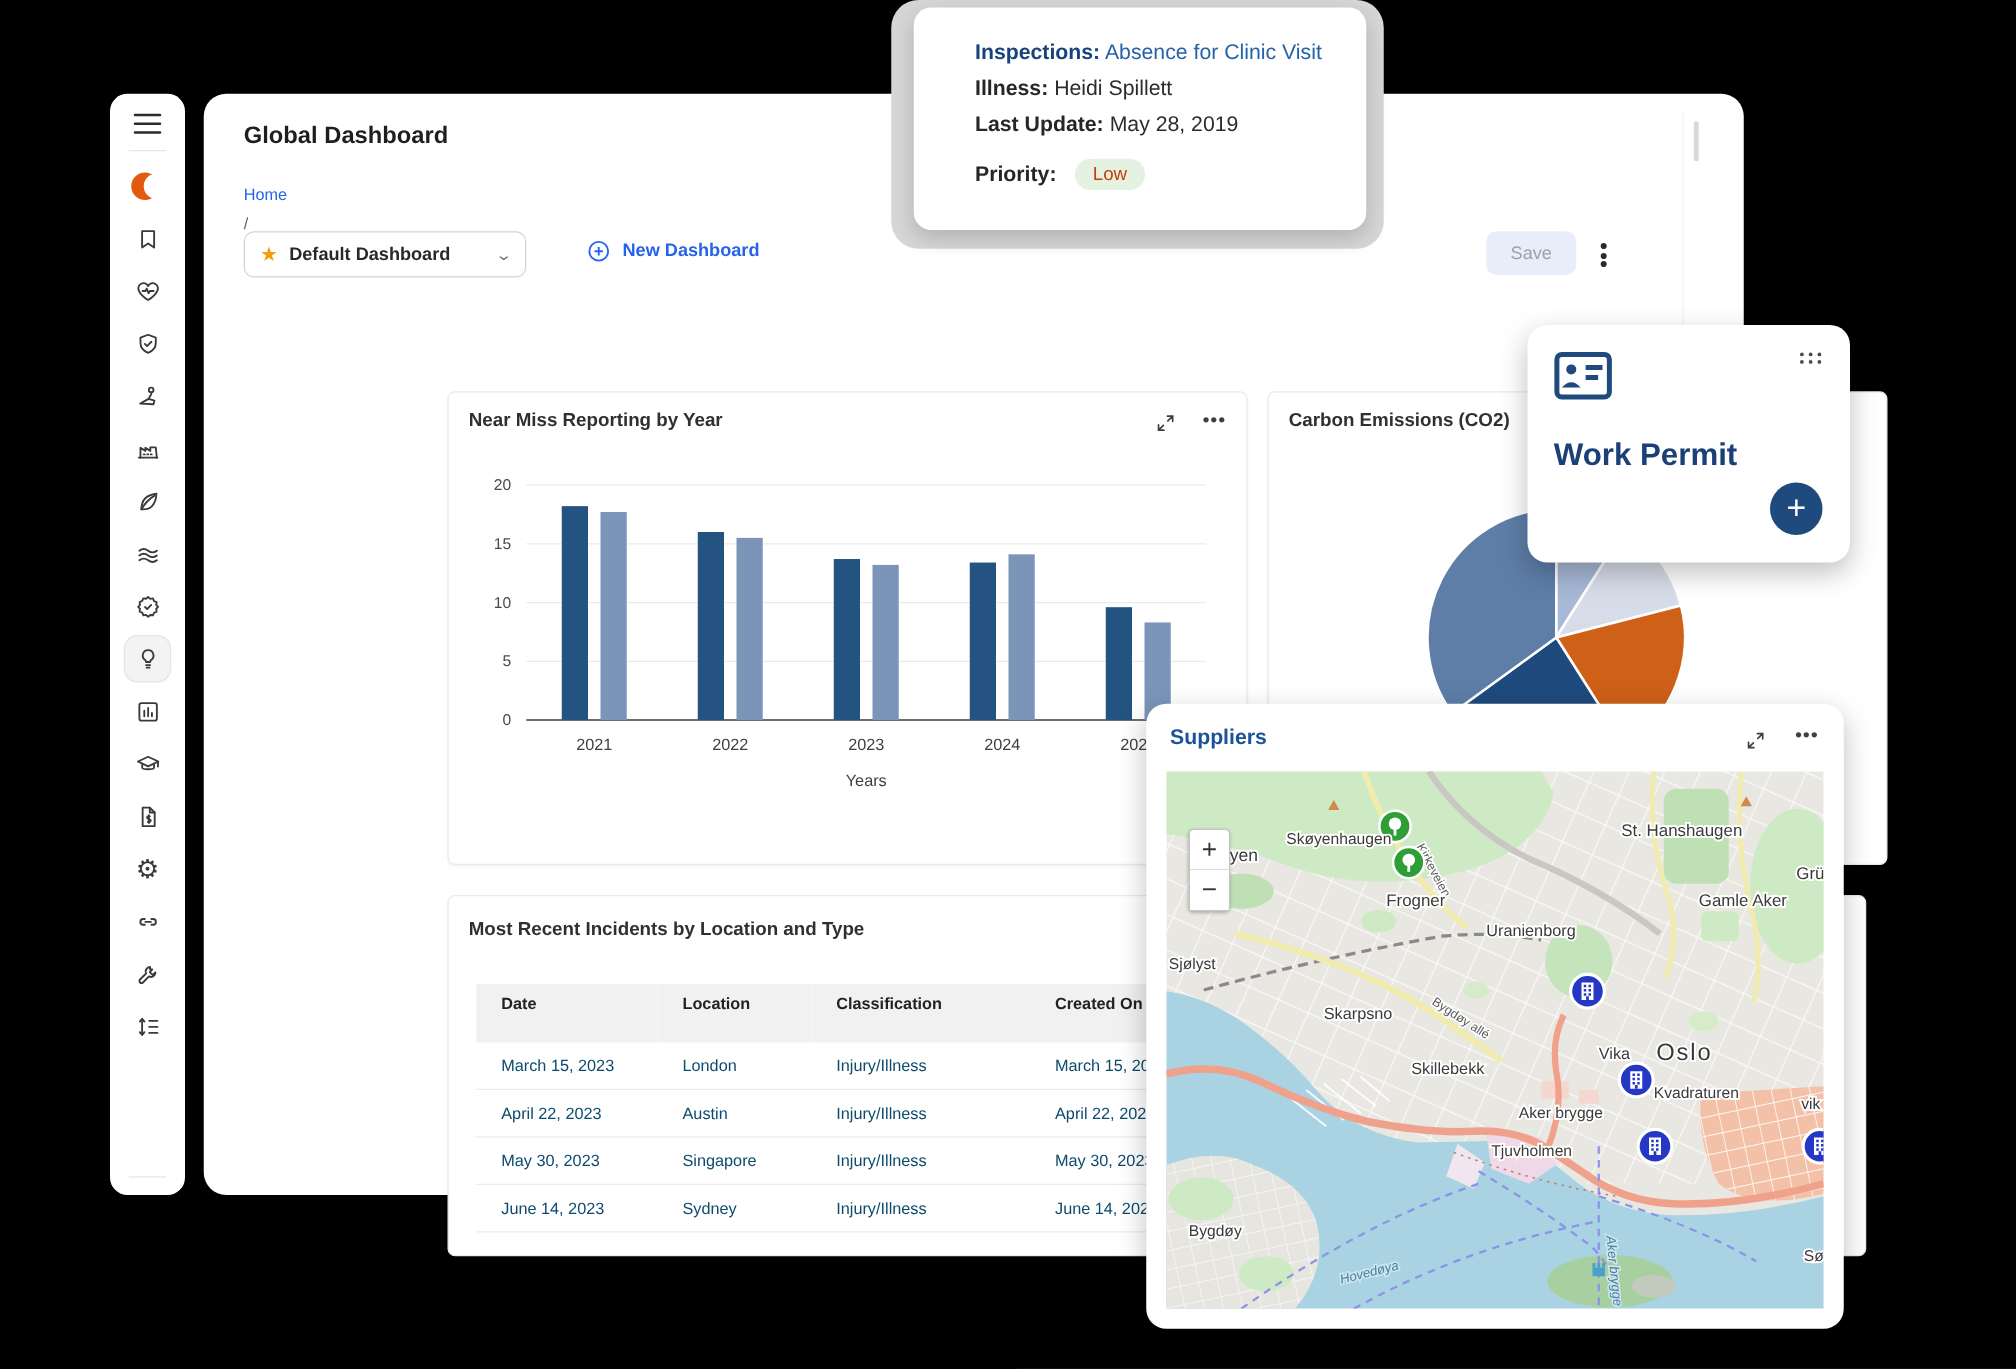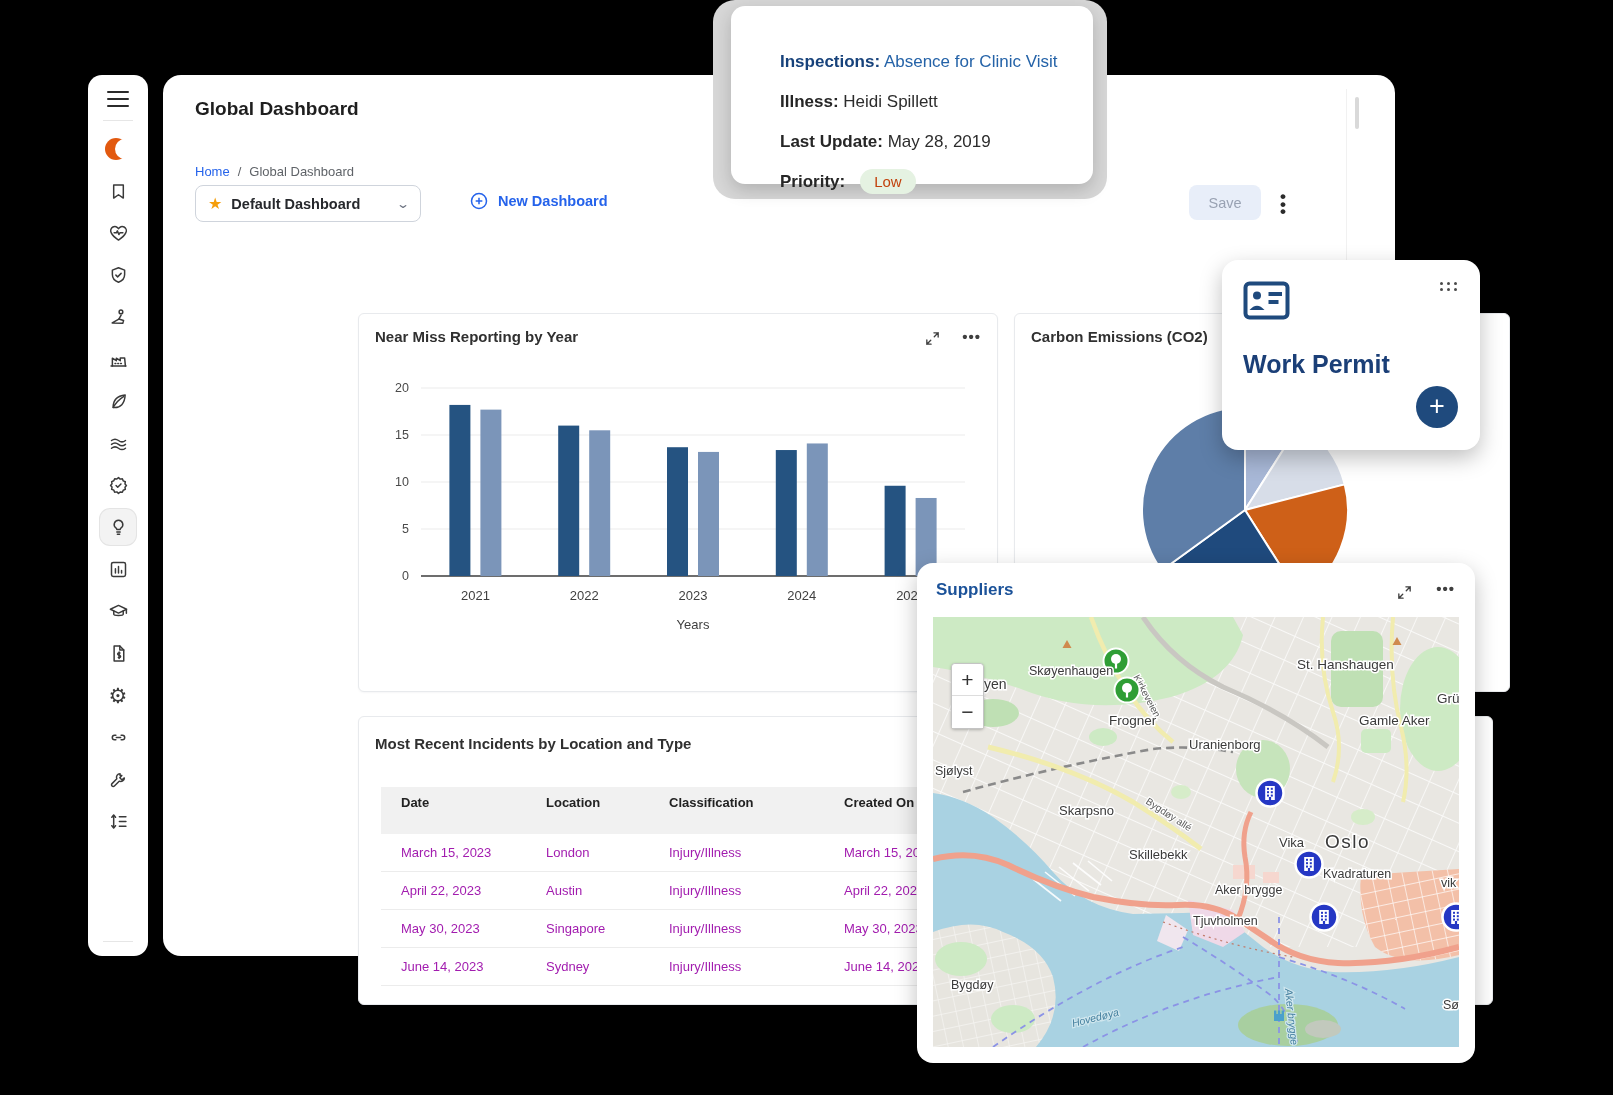--- a/index.html
+++ b/index.html
@@ -28,21 +28,21 @@
   .logo .c2 { left:10px; top:2px; width:19px; height:20px; background:#fff; }
   .bottom-divider { margin-top:auto; width:30px; border-top:1px solid #e6e6e6; }
 
   
   .main { position:absolute; left:163px; top:75px; width:1232px; height:881px;
     background:#fff; border-radius:18px; }
   .v-divider { position:absolute; right:48px; top:14px; bottom:14px; border-left:1px solid #f1f1f1; }
   .scroll-thumb { position:absolute; right:36px; top:22px; width:4px; height:32px;
     background:#d9d9d9; border-radius:2px; }
   .page-title { position:absolute; left:32px; top:23px; font-size:19px; font-weight:700; color:#1e1e1e; }
-  .breadcrumb { position:absolute; left:32px; top:89px; font-size:13px; color:#5f6368; display:flex; gap:8px; }
+  .breadcrumb { position:absolute; left:32px; top:73px; font-size:13px; color:#5f6368; display:flex; gap:8px;flex-direction:column; }
   .breadcrumb .link { color:#2563eb; cursor:pointer; }
   .controls { position:absolute; left:32px; top:110px; right:32px; height:38px; }
   .dash-select { position:absolute; left:0; top:0; width:226px; height:37px;
     border:1px solid #cfd4dc; border-radius:8px; background:#fff; display:flex;
     align-items:center; padding:0 12px; gap:9px; cursor:pointer; }
   .dash-select .star { color:#f59e0b; font-size:16px; }
   .dash-select .lbl { font-size:14.5px; font-weight:700; color:#26282c; flex:1; }
   .dash-select .chev { color:#6b7280; font-size:12px; transform:scaleX(1.4); }
   .new-dash { position:absolute; left:274px; top:6px; display:flex; gap:9px;
     align-items:center; color:#2563eb; font-size:14.5px; font-weight:700; cursor:pointer; }
@@ -74,30 +74,30 @@
   
   #card-pie { left:851px; top:238px; width:496px; height:379px; }
   #pie-plot { position:absolute; left:118px; top:84px; }
 
   
   #card-table { left:195px; top:641px; width:1135px; height:289px; }
   .tbl-wrap { position:absolute; left:22px; right:22px; top:70px; }
   table { width:100%; border-collapse:collapse; table-layout:fixed; }
   th { background:#f1f1f1; font-size:13px; font-weight:700; color:#222; text-align:left;
     padding:8px 0 24px 20px; }
-  td { font-size:13px; color:#a21caf; padding:11px 0 11px 20px; border-bottom:1px solid #ececec; }
+  td { font-size:13px; color:#0c4a6e; padding:11px 0 11px 20px; border-bottom:1px solid #ececec; }
   tbody tr { cursor:pointer; }
 
   
   .popup-back { position:absolute; left:713px; top:0; width:394px; height:199px;
     background:#d7d7d7; border-radius:22px; }
   .popup { position:absolute; left:731px; top:6px; width:362px; height:178px;
     background:#fff; border-radius:14px; box-shadow:0 6px 18px rgba(0,0,0,.18);
     padding:26px 20px 0 49px; font-size:17px; color:#2c2c2c; }
-  .popup .row { margin-bottom:9px;margin-top:20px; }
+  .popup .row { margin-bottom:9px; }
   .popup .cat { color:#17427b; font-weight:700; }
   .popup .cat-val { color:#2563a8; }
   .popup b { font-weight:700; color:#262626; }
   .priority-row { margin-top:17px; display:flex; align-items:center; gap:15px; }
   .badge-low { background:#e5f2e2; color:#c2410c; font-size:15px; padding:4px 14px;
     border-radius:14px; }
 
   
   .wp-card { position:absolute; left:1222px; top:260px; width:258px; height:190px;
     background:#fff; border-radius:16px; box-shadow:0 8px 22px rgba(0,0,0,.25); }

